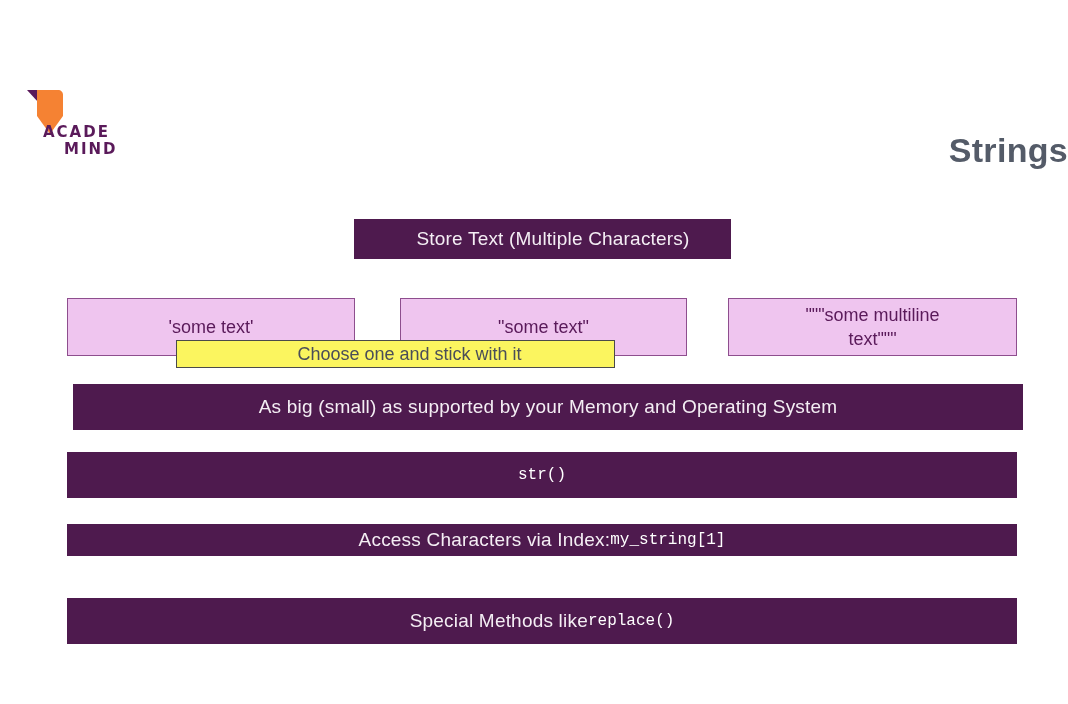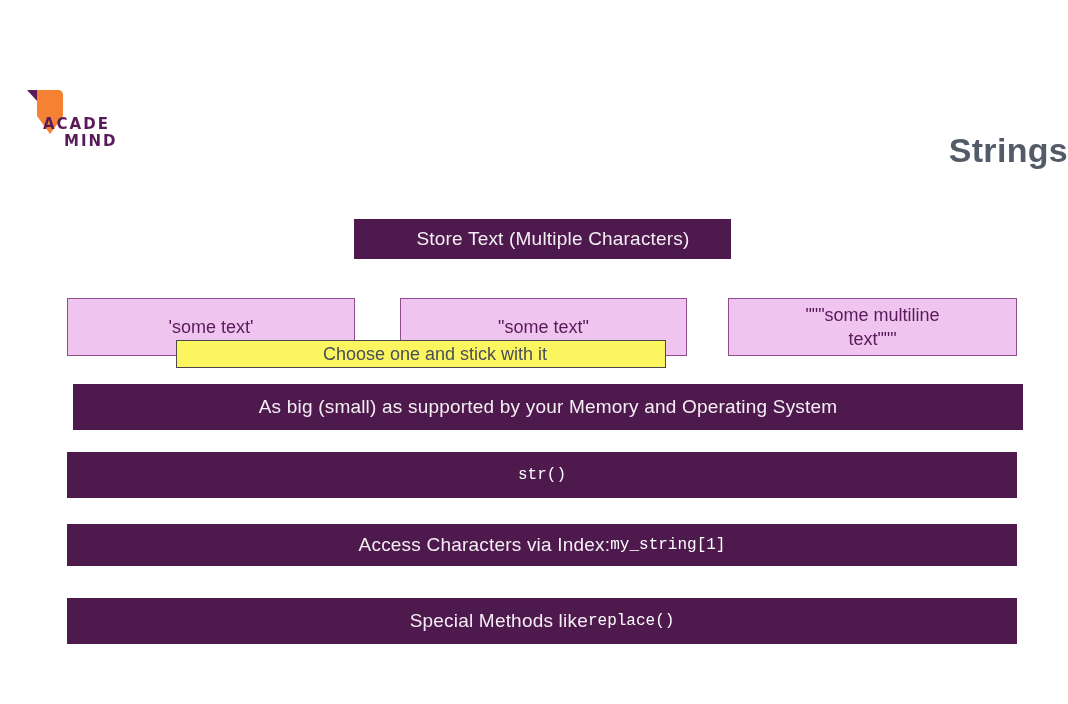--- a/index.html
+++ b/index.html
@@ -27,21 +27,21 @@
   .logo-mark {
     position: absolute;
     left: 0px;
     top: 0px;
     width: 44px;
     height: 46px;
   }
   .logo-text {
     position: absolute;
     left: 19px;
-    top: 28px;
+    top: 36px;
     font-family: "DejaVu Sans", sans-serif;
     font-weight: 700;
     font-size: 15px;
     letter-spacing: 2.0px;
     color: #5A1A5A;
     line-height: 17px;
   }
   .logo-line-2 {
     padding-left: 21px;
     text-align: center;
@@ -102,25 +102,25 @@
     z-index: 5;
   }
 
   
   #bar-store   { left: 354px; top: 219px; width: 377px;  height: 40px; padding-left: 21px; }
 
   #box-single  { left: 67px;  top: 298px; width: 288px;  height: 58px; }
   #box-double  { left: 400px; top: 298px; width: 287px;  height: 58px; }
   #box-multi   { left: 728px; top: 298px; width: 289px;  height: 58px; }
 
-  #note-choose { left: 176px; top: 340px; width: 490px;  height: 28px; padding-left: 28px; }
+  #note-choose { left: 176px; top: 340px; width: 439px;  height: 28px; padding-left: 28px; }
 
   #bar-size    { left: 73px;  top: 384px; width: 950px;  height: 46px; }
   #bar-convert { left: 67px;  top: 452px; width: 950px;  height: 46px; }
-  #bar-index   { left: 67px;  top: 524px; width: 950px;  height: 42px; }
+  #bar-index   { left: 67px;  top: 524px; width: 950px;  height: 32px; }
   #bar-methods { left: 67px;  top: 598px; width: 950px;  height: 46px; }
 </style>
 </head>
 <body>
 
 <div class="logo">
   <svg class="logo-mark" viewBox="0 0 44 46">
     <path d="M3 2 L14 2 L14 14 L3 2 Z" fill="#5A1A5A"></path>
     <path d="M13 2 L34 2 C37 2 39 4 39 7 L39 28 L26 46 L13 28 Z" fill="#F58233"></path>
   </svg>

